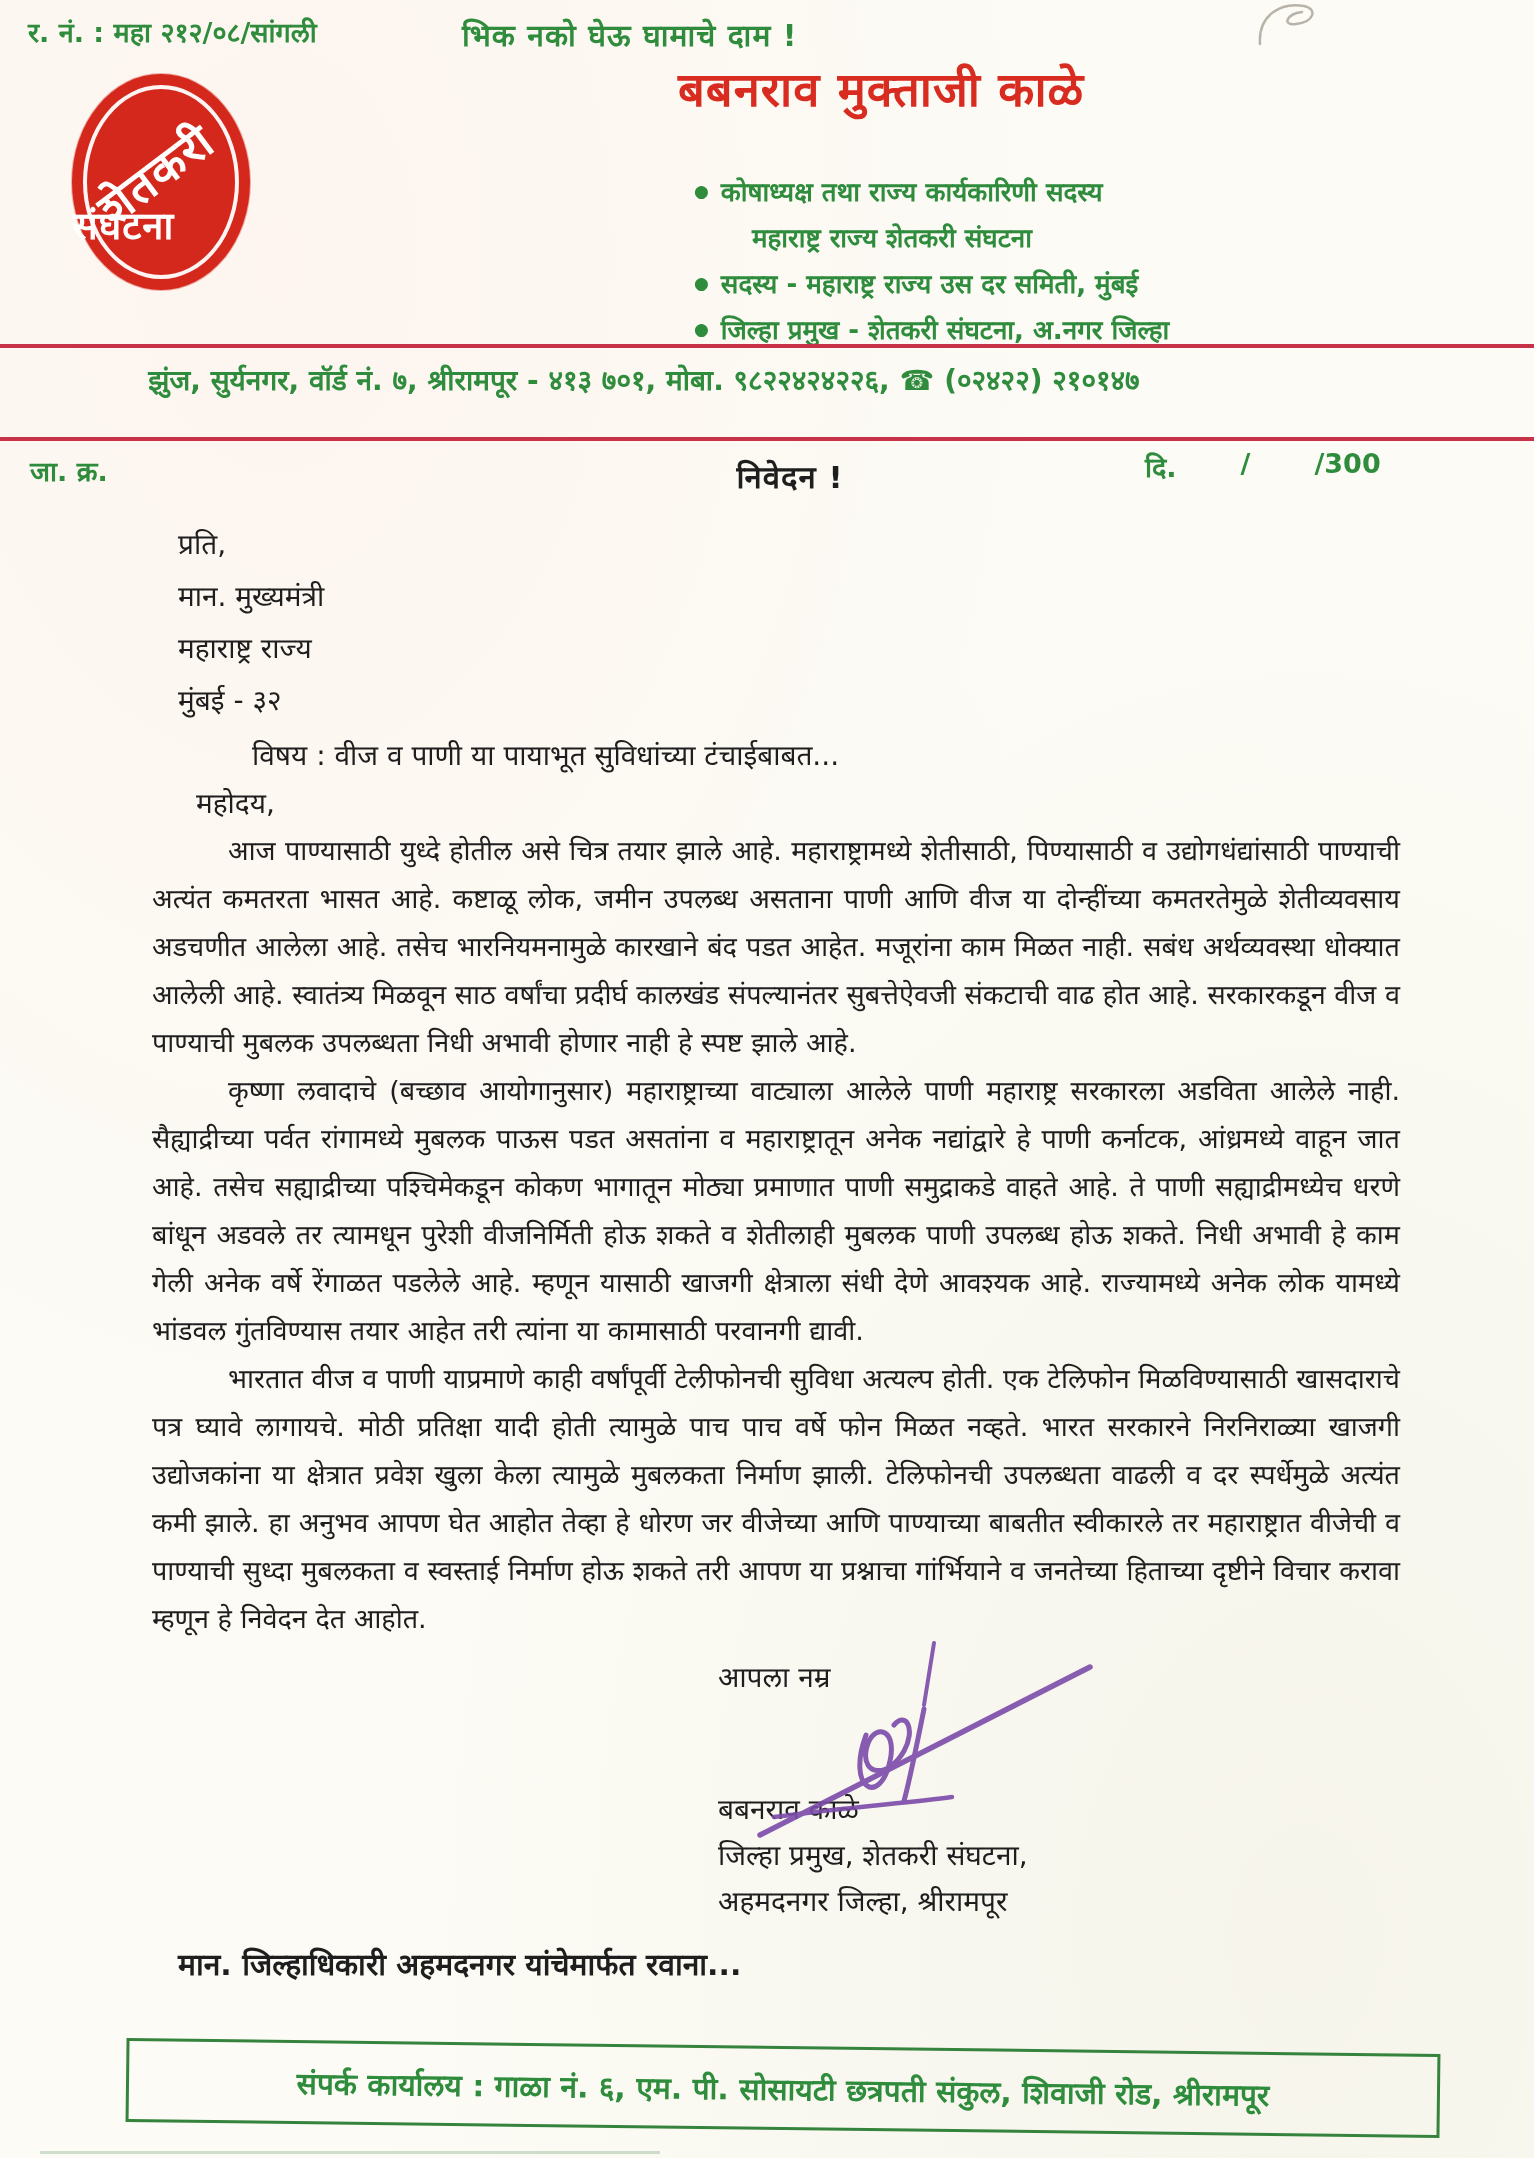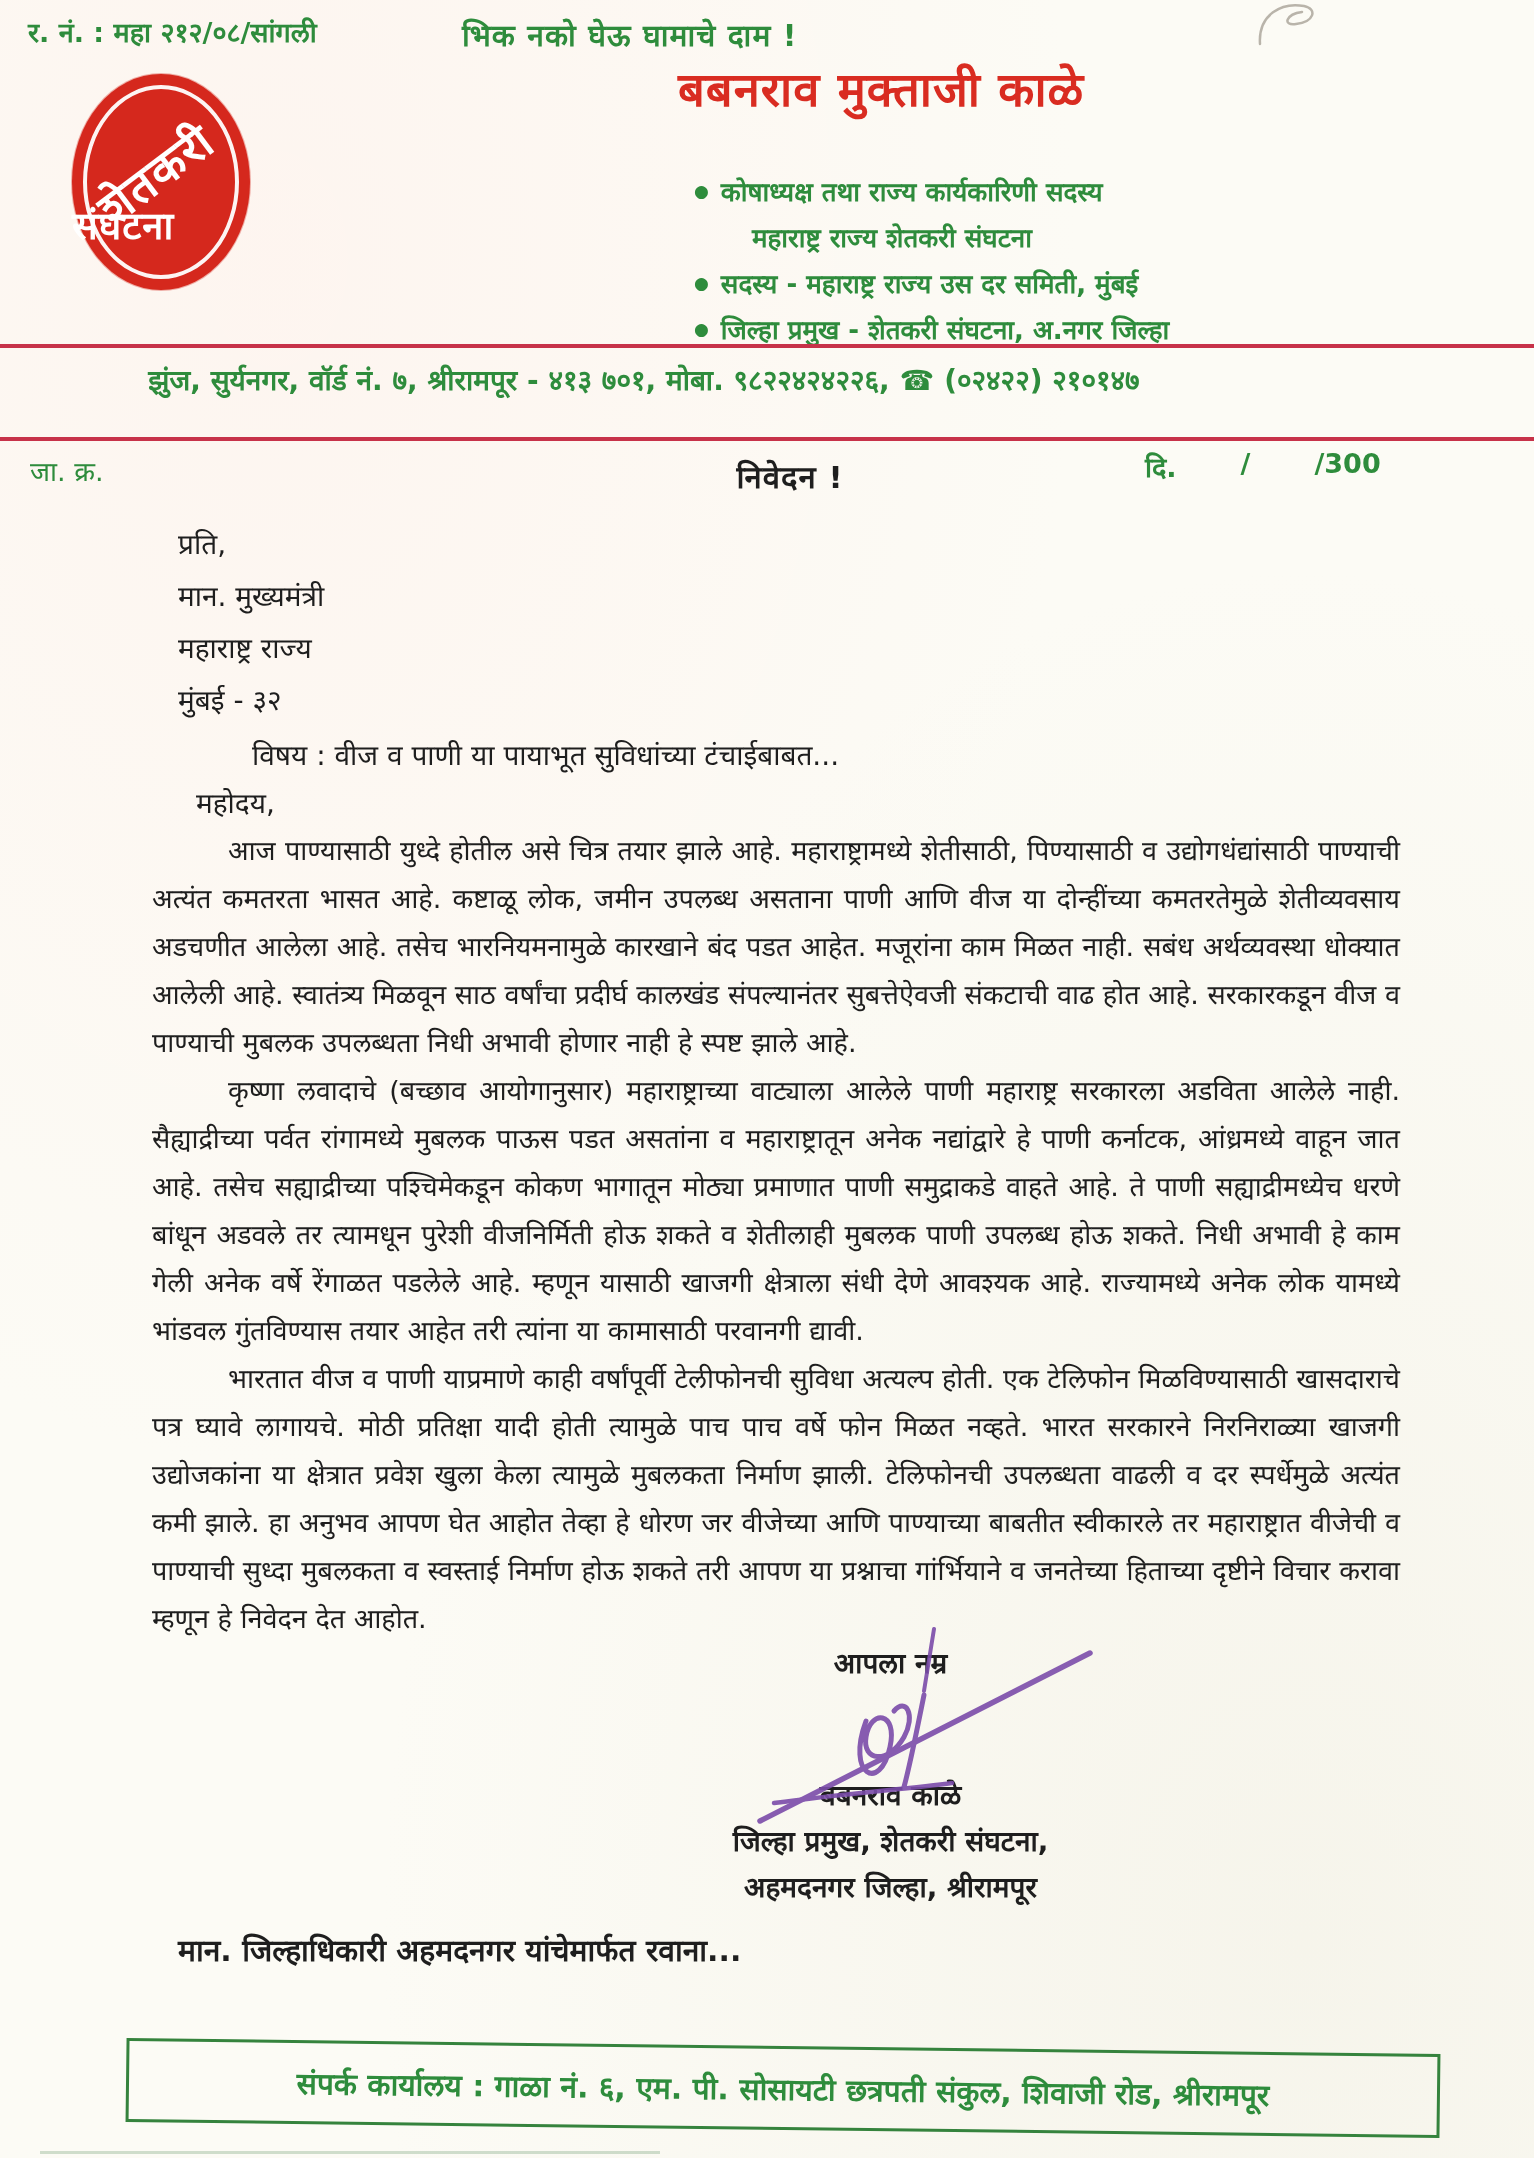--- a/index.html
+++ b/index.html
@@ -36,35 +36,35 @@
     font-size:38px; font-weight:bold; color:#fff; letter-spacing:1px;
   }
   .designations{position:absolute;left:694px;top:168px;font-size:26px;font-weight:bold;color:var(--green);}
   .designations .row{display:flex;align-items:center;height:46px;}
   .designations .row .bullet{font-size:17px;margin-right:12px;line-height:1;}
   .designations .row.no-bullet{padding-left:58px;}
   .rule{position:absolute;left:0;width:1534px;height:4px;background:var(--rule-red);}
   .rule-1{top:344px;} .rule-2{top:437px;}
   .address-line{position:absolute;left:0;top:360px;width:1288px;text-align:center;
     font-size:28px;font-weight:bold;color:var(--green);}
-  .meta-left{position:absolute;left:30px;top:452px;font-size:27px;font-weight:normal;color:var(--green);}
+  .meta-left{position:absolute;left:30px;top:452px;font-size:27px;font-weight:bold;color:var(--green);}
   .meta-date{position:absolute;left:1145px;top:448px;display:flex;gap:64px;
     font-size:27px;font-weight:bold;color:var(--green);}
   .pencil-mark{position:absolute;left:1252px;top:0;}
   
   .letter{position:absolute;left:152px;top:443px;width:1248px;color:var(--ink);font-size:27px;}
   .letter-heading{margin-top:12px;text-align:center;transform:translateX(14px);
     font-size:31px;font-weight:bold;letter-spacing:1px;}
   .recipient{margin-top:22px;margin-left:26px;font-size:28px;line-height:52px;}
   .subject{margin-top:8px;margin-left:100px;font-size:28px;}
   .salutation{margin-top:10px;margin-left:44px;font-size:28px;}
   .paras{margin-top:6px;}
   .paras p{font-size:27px;line-height:48px;text-align:justify;text-indent:76px;}
   
-  .closing{position:relative;margin-left:566px;width:345px;text-align:center;font-size:28px;font-weight:bold;}
+  .closing{position:relative;margin-top:14px;margin-left:566px;width:345px;text-align:left;font-size:28px;}
   .closing .regards{margin-bottom:92px;}
   .closing .line{line-height:46px;}
   .signature-ink{position:absolute;left:20px;top:-18px;pointer-events:none;}
   .routing{margin-top:18px;margin-left:26px;font-size:30px;font-weight:bold;}
   
   .footer-box{
     position:absolute;left:126px;top:2046px;width:1314px;height:84px;
     border:3px solid #35833d; transform:rotate(.7deg);
     display:flex;align-items:center;justify-content:center;
   }

